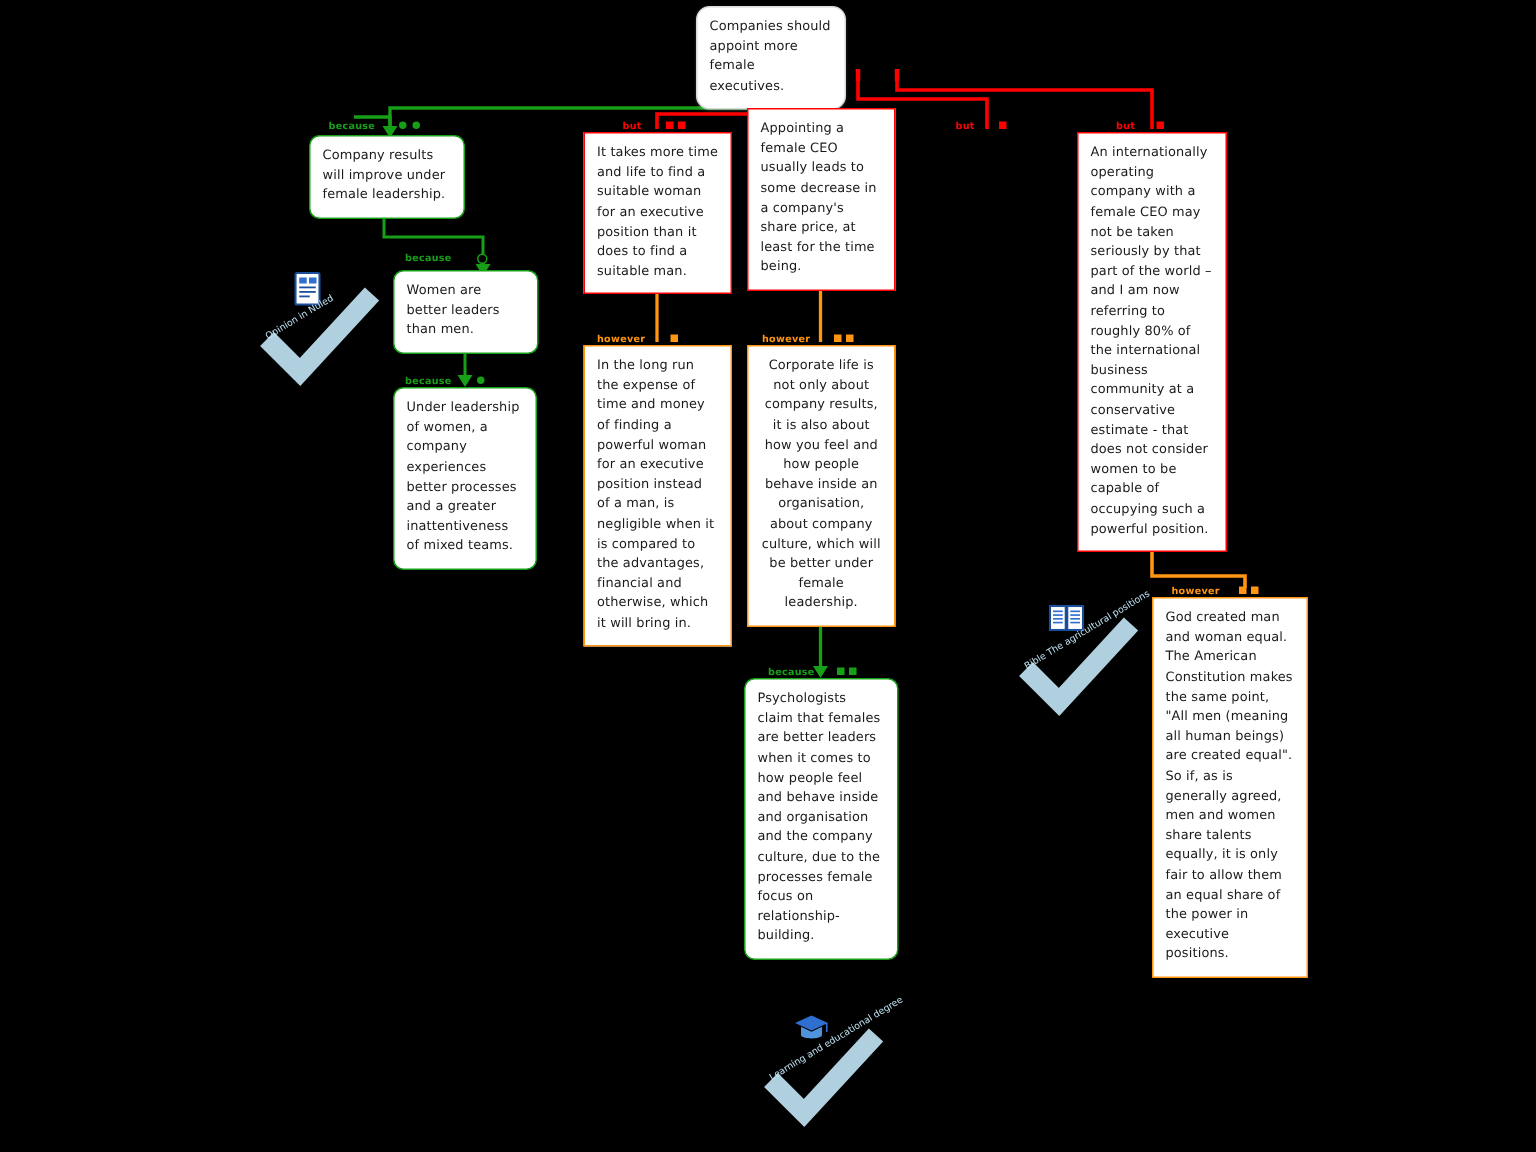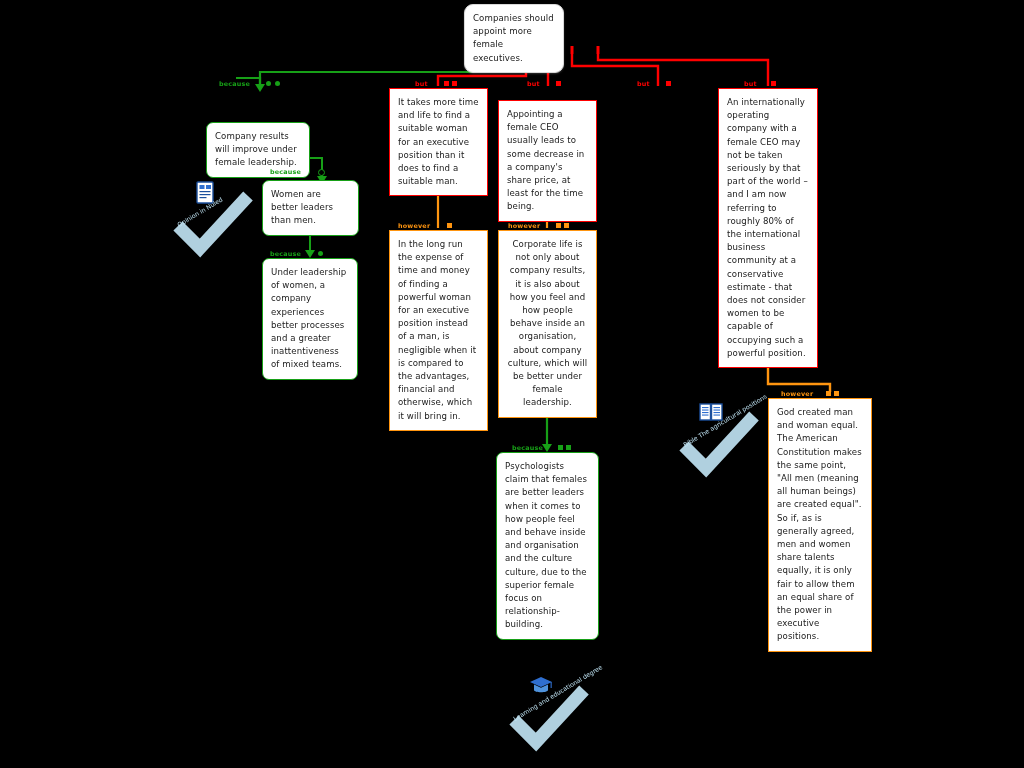--- a/index.html
+++ b/index.html
@@ -75,21 +75,21 @@
     <path d="M542 444 L552 444 L547 452 Z" fill="#17a017"></path>
   </svg>
 
   <div class="node root" style="left:464px;top:4px;width:100px;">
     <span class="txt">Companies should appoint more female executives.</span>
   </div>
 
   <div class="conlabel g" style="left:219px;top:80px;">because</div>
   <div class="mark dot" style="left:266px;top:81px;"></div>
   <div class="mark dot" style="left:275px;top:81px;"></div>
-  <div class="node green" style="left:206px;top:90px;width:104px;margin-top:32px;">
+  <div class="node green" style="left:206px;top:90px;width:104px;">
     <span class="txt">Company results will improve under female leadership.</span>
   </div>
 
   <div class="conlabel g" style="left:270px;top:168px;">because</div>
   <div class="mark ring" style="left:318px;top:169px;"></div>
   <div class="node green" style="left:262px;top:180px;width:97px;">
     <span class="txt">Women are better leaders than men.</span>
   </div>
 
   <div class="conlabel g" style="left:270px;top:250px;">because</div>
@@ -100,21 +100,21 @@
 
   <div class="conlabel r" style="left:415px;top:80px;">but</div>
   <div class="mark sq-r" style="left:444px;top:81px;"></div>
   <div class="mark sq-r" style="left:452px;top:81px;"></div>
   <div class="node red" style="left:389px;top:88px;width:99px;">
     <span class="txt">It takes more time and life to find a suitable woman for an executive position than it does to find a suitable man.</span>
   </div>
 
   <div class="conlabel r" style="left:527px;top:80px;">but</div>
   <div class="mark sq-r" style="left:556px;top:81px;"></div>
-  <div class="node red" style="left:498px;top:100px;width:99px;">
+  <div class="node red" style="left:498px;top:72px;width:99px;">
     <span class="txt">Appointing a female CEO usually leads to some decrease in a company's share price, at least for the time being.</span>
   </div>
 
   <div class="conlabel r" style="left:637px;top:80px;">but</div>
   <div class="mark sq-r" style="left:666px;top:81px;"></div>
 
   <div class="conlabel r" style="left:744px;top:80px;">but</div>
   <div class="mark sq-r" style="left:771px;top:81px;"></div>
   <div class="node red" style="left:718px;top:88px;width:100px;">
     <span class="txt">An internationally operating company with a female CEO may not be taken seriously by that part of the world – and I am now referring to roughly 80% of the international business community at a conservative estimate - that does not consider women to be capable of occupying such a powerful position.</span>
@@ -137,21 +137,21 @@
   <div class="mark sq-o" style="left:826px;top:391px;"></div>
   <div class="mark sq-o" style="left:834px;top:391px;"></div>
   <div class="node orange" style="left:768px;top:398px;width:104px;">
     <span class="txt">God created man and woman equal. The American Constitution makes the same point, "All men (meaning all human beings) are created equal". So if, as is generally agreed, men and women share talents equally, it is only fair to allow them an equal share of the power in executive positions.</span>
   </div>
 
   <div class="conlabel g" style="left:512px;top:444px;">because</div>
   <div class="mark sq-o" style="left:558px;top:445px;background:#17a017;"></div>
   <div class="mark sq-o" style="left:566px;top:445px;background:#17a017;"></div>
   <div class="node green" style="left:496px;top:452px;width:103px;">
-    <span class="txt">Psychologists claim that females are better leaders when it comes to how people feel and behave inside and organisation and the culture culture, due to the superior female focus on relationship-building.</span>
+    <span class="txt">Psychologists claim that females are better leaders when it comes to how people feel and behave inside and organisation and the company culture, due to the processes female focus on relationship-building.</span>
   </div>
 
   <div class="badge" style="left:170px;top:178px;">
     <svg class="check" viewBox="0 0 86 86">
       <path d="M8 48 L30 70 L78 18" stroke="#bfe2f2" stroke-width="13" fill="none" stroke-linecap="butt" stroke-linejoin="miter" opacity="0.92"></path>
     </svg>
     <svg class="gly" viewBox="0 0 26 26">
       <rect x="5" y="2" width="16" height="21" rx="1" fill="#ffffff" stroke="#1b4f9c" stroke-width="1.4"></rect>
       <rect x="7.5" y="5" width="5" height="4" fill="#2f6fd0"></rect>
       <rect x="14" y="5" width="5" height="4" fill="#2f6fd0"></rect>

